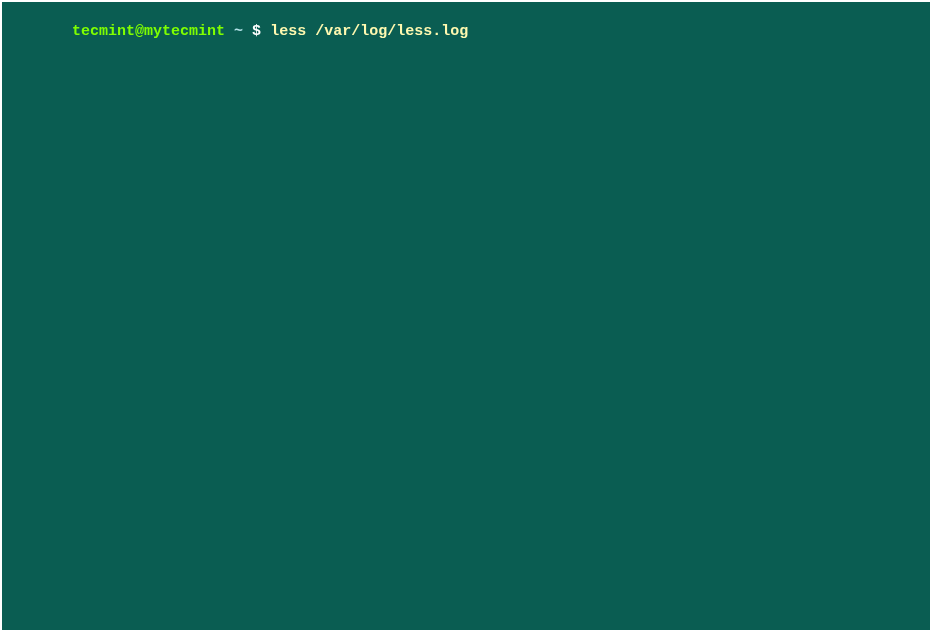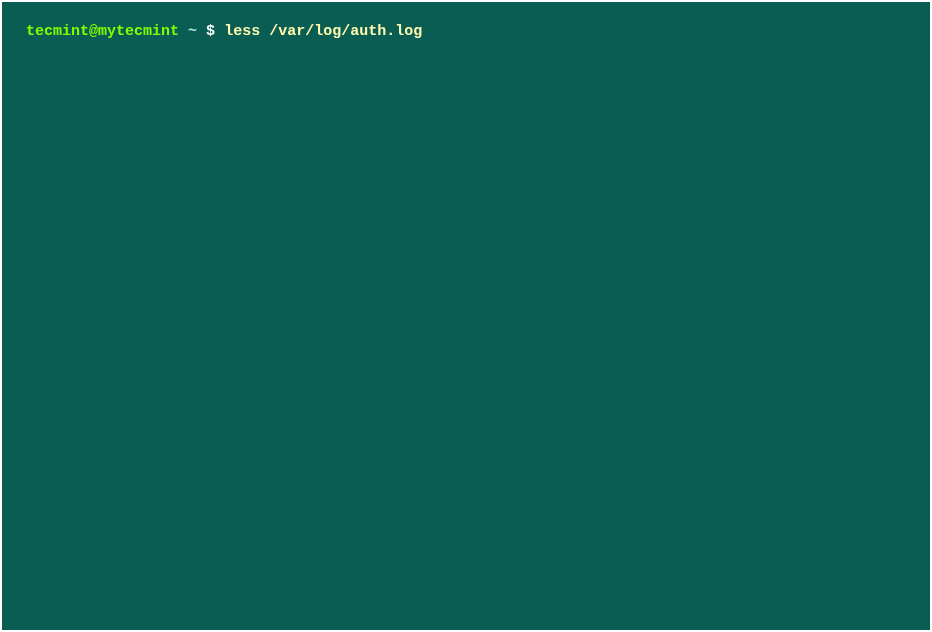--- a/index.html
+++ b/index.html
@@ -16,29 +16,30 @@
       font-size: 15px;
       font-weight: bold;
       overflow: hidden;
     }
     .terminal {
       padding: 4px 6px;
       white-space: pre;
     }
     .prompt-user {
       color: #7fff00;
+      margin-left: 46px;
     }
     .prompt-tilde {
       color: #b0e0e6;
     }
     .prompt-dollar {
       color: #ffffff;
     }
     .command {
       color: #fff9b0;
     }
   </style>
 </head>
 <body>
 
 <div class="terminal">
-  <span class="prompt-user">tecmint@mytecmint</span> <span class="prompt-tilde">~</span> <span class="prompt-dollar">$</span> <span class="command">less /var/log/auth.log</span>
+  <span class="prompt-user">tecmint@mytecmint</span> <span class="prompt-tilde">~</span> <span class="prompt-dollar">$</span> <span class="command">less /var/log/less.log</span>
 </div>
 
 </body></html>

